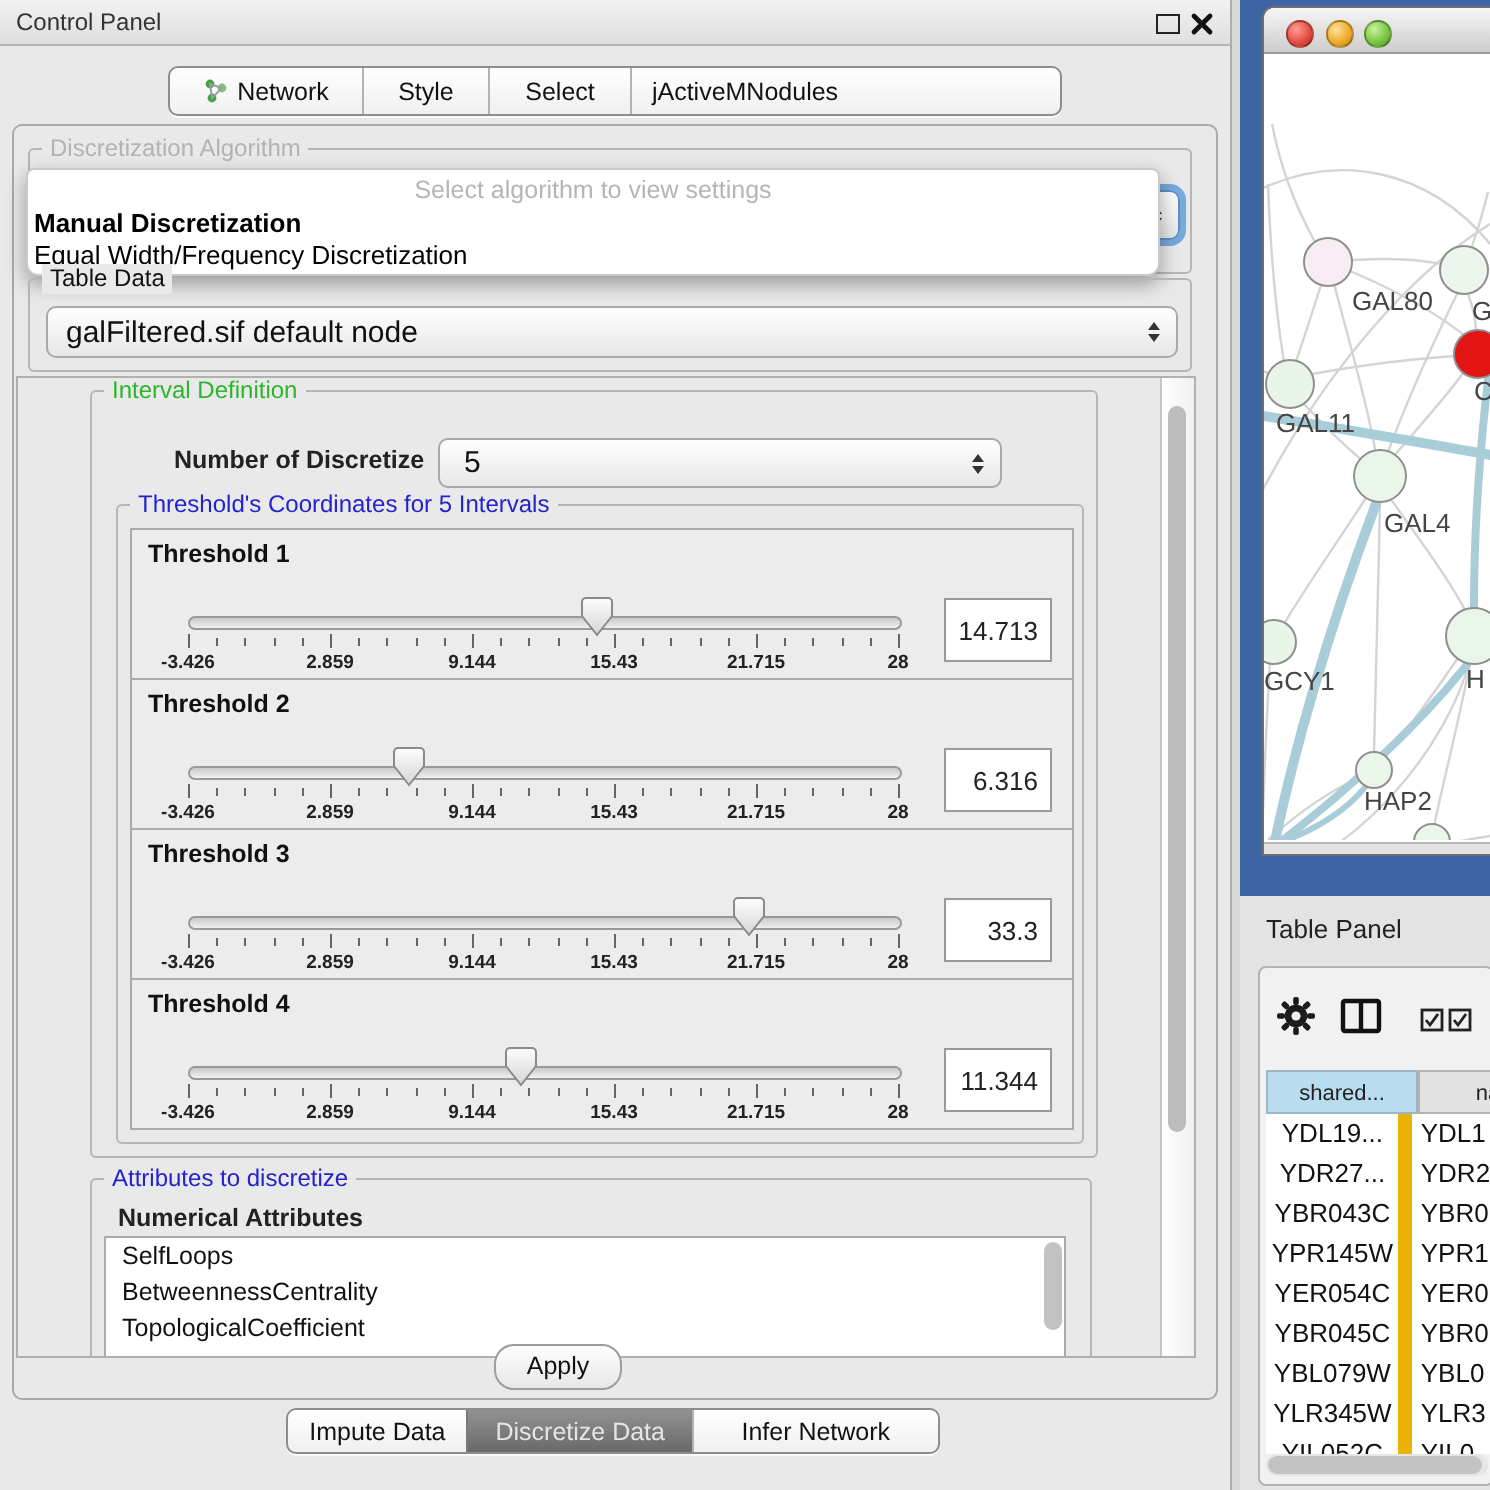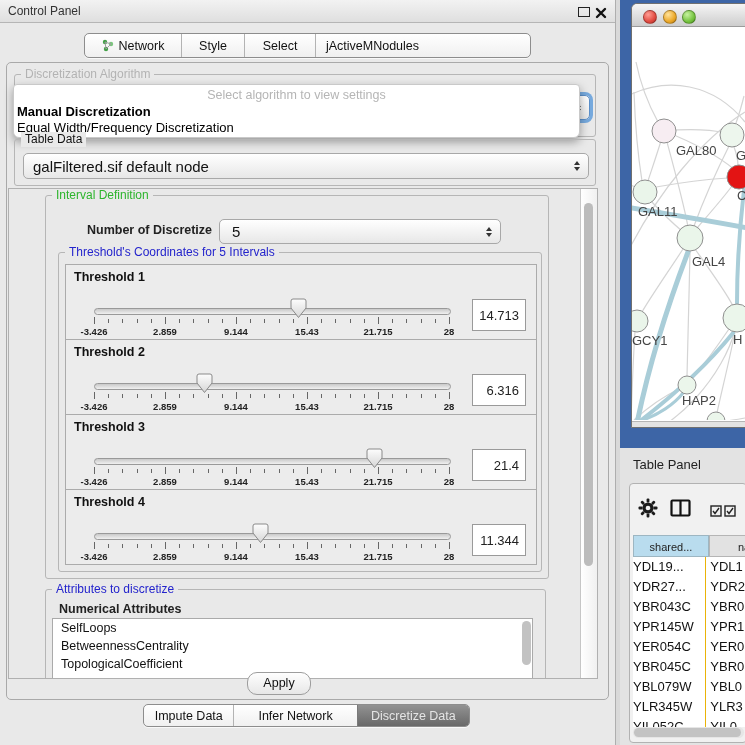--- a/index.html
+++ b/index.html
@@ -98,21 +98,21 @@
   #tp-panel{left:629px;top:483px;width:116px;height:258px;background:#f1f1f1;
     border:1px solid #b2b2b2;border-radius:4px;}
   .tbtn{position:absolute;top:498px;}
   #thead{left:633px;top:535px;height:22px;}
   .hcell{position:absolute;top:0;height:22px;font-size:11px;text-align:center;line-height:22px;
     box-sizing:border-box;border:1px solid #9db6c2;}
   #hc1{left:0;width:76px;background:#b9dcee;}
   #hc2{left:76px;width:70px;background:#e2e2e2;border-color:#b5b5b5;}
   #tbody{left:633px;top:557px;width:112px;height:170px;background:#fff;overflow:hidden;}
   .trow{display:flex;height:20px;line-height:20px;font-size:13px;color:#111;}
-  .trow .c1{width:76px;border-right:1px solid #eab308;box-sizing:border-box;overflow:hidden;}
+  .trow .c1{width:76px;text-align:center;border-right:7px solid #eab308;box-sizing:border-box;overflow:hidden;}
   .trow .c2{width:36px;padding-left:4px;overflow:hidden;white-space:nowrap;}
   #hscroll{left:633px;top:727px;width:111px;height:11px;background:#e6e6e6;border-radius:6px;}
   #hthumb{position:absolute;left:1px;top:1px;width:107px;height:9px;background:#c3c3c3;border-radius:5px;}
 
   .green{color:#2db52d;} .blue{color:#2323cc;} .gray{color:#b3b3b3;} .bold{font-weight:bold;}
 </style>
 </head>
 <body>
 
 <svg width="0" height="0" style="position:absolute">
@@ -322,21 +322,21 @@
                 <span class="ticklbl" style="left: 6px; top: 61px;">-3.426</span>
                 <span class="ticklbl" style="left: 77px; top: 61px;">2.859</span>
                 <span class="ticklbl" style="left: 148px; top: 61px;">9.144</span>
                 <span class="ticklbl" style="left: 219px; top: 61px;">15.43</span>
                 <span class="ticklbl" style="left: 290px; top: 61px;">21.715</span>
                 <span class="ticklbl" style="left: 361px; top: 61px;">28</span>
                 <div class="handle" style="left: 299.944px;"><svg width="17" height="21">
                     <path d="M3 1 h11 a2 2 0 0 1 2 2 v7 L8.5 19.5 L1 10 V3 a2 2 0 0 1 2 -2 Z" fill="url(#hgrad)" stroke="#8a8a8a"></path>
                   </svg></div>
               </div>
-            <div class="t-value">21.4</div>
+            <div class="t-value">33.3</div>
           </div>
           <div class="t-box" id="tbox3" style="top:236px">
             <span class="t-label">Threshold 4</span>
             <div class="slider">
                 <div class="track"></div>
                 <span class="tick" style="left: 28px; top: 52px; height: 7px;"></span>
                 <span class="tick" style="left: 42.2px; top: 54px; height: 4px;"></span>
                 <span class="tick" style="left: 56.4px; top: 54px; height: 4px;"></span>
                 <span class="tick" style="left: 70.6px; top: 54px; height: 4px;"></span>
                 <span class="tick" style="left: 84.8px; top: 54px; height: 4px;"></span>
@@ -392,25 +392,25 @@
         </div>
     </div>
 
     <div class="abs" id="apply-btn">Apply</div>
   </div>
 
   <div class="abs segstrip" id="bottomtabs">
     <div class="seg" style="width:90px">
         <span>Impute Data</span>
       </div>
+    <div class="seg sel" style="width:112px">
+        <span>Discretize Data</span>
+      </div>
     <div class="seg" style="width:123px">
         <span>Infer Network</span>
-      </div>
-    <div class="seg sel" style="width:112px">
-        <span>Discretize Data</span>
       </div>
   </div>
 
   <div class="abs" id="splitter"></div>
   <div class="abs" id="desktop"></div>
 
   <div class="abs" id="netwin">
     <div id="wtitle">
       <span class="light" id="lr"></span>
       <span class="light" id="ly"></span>

